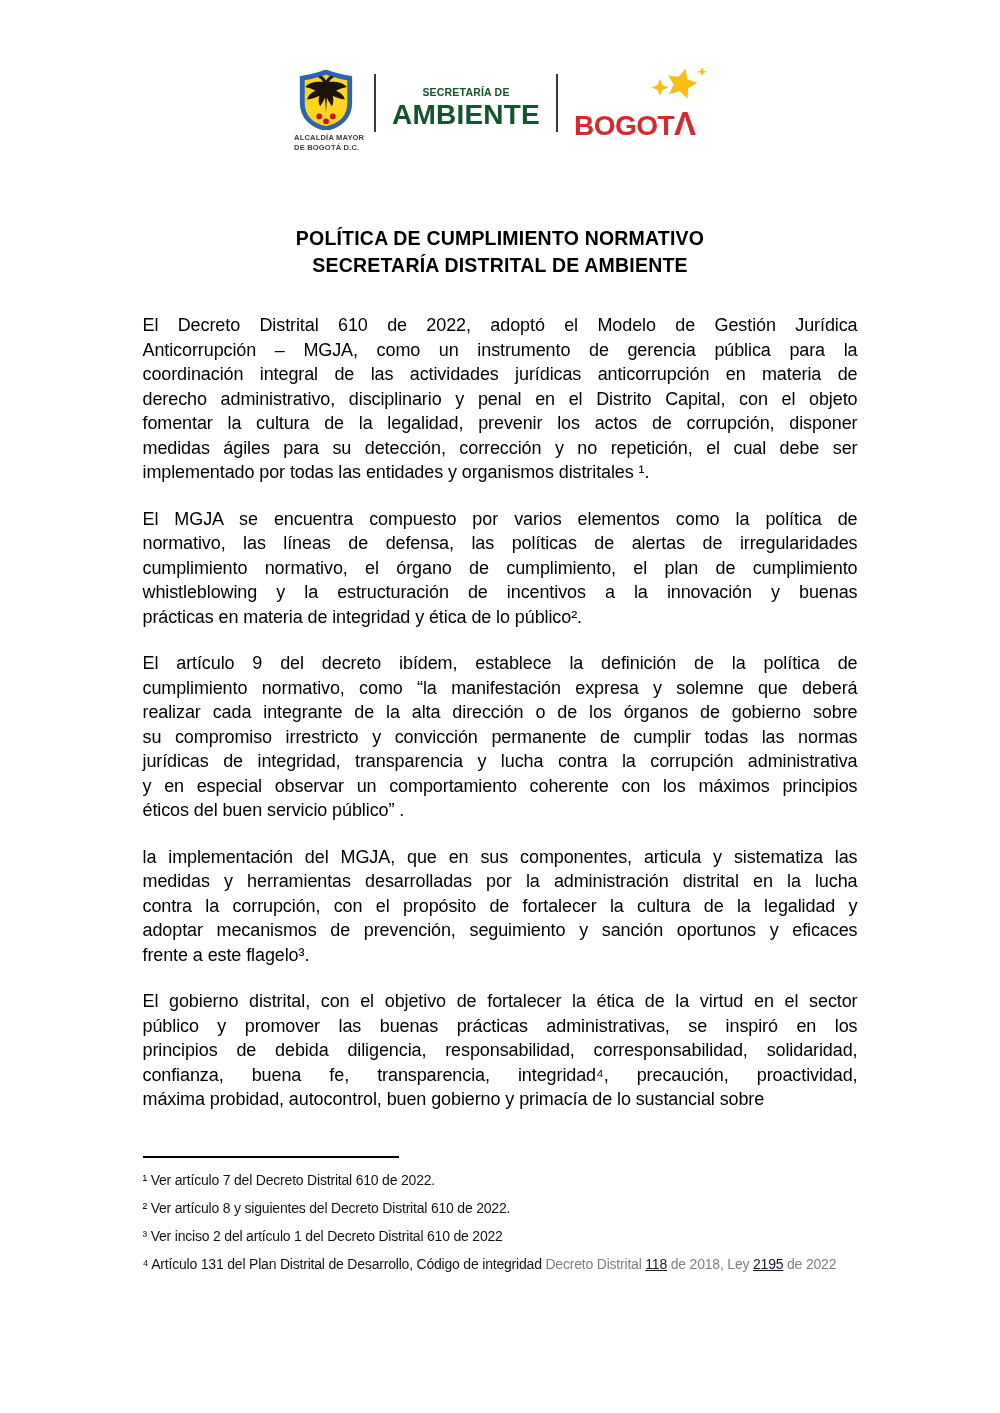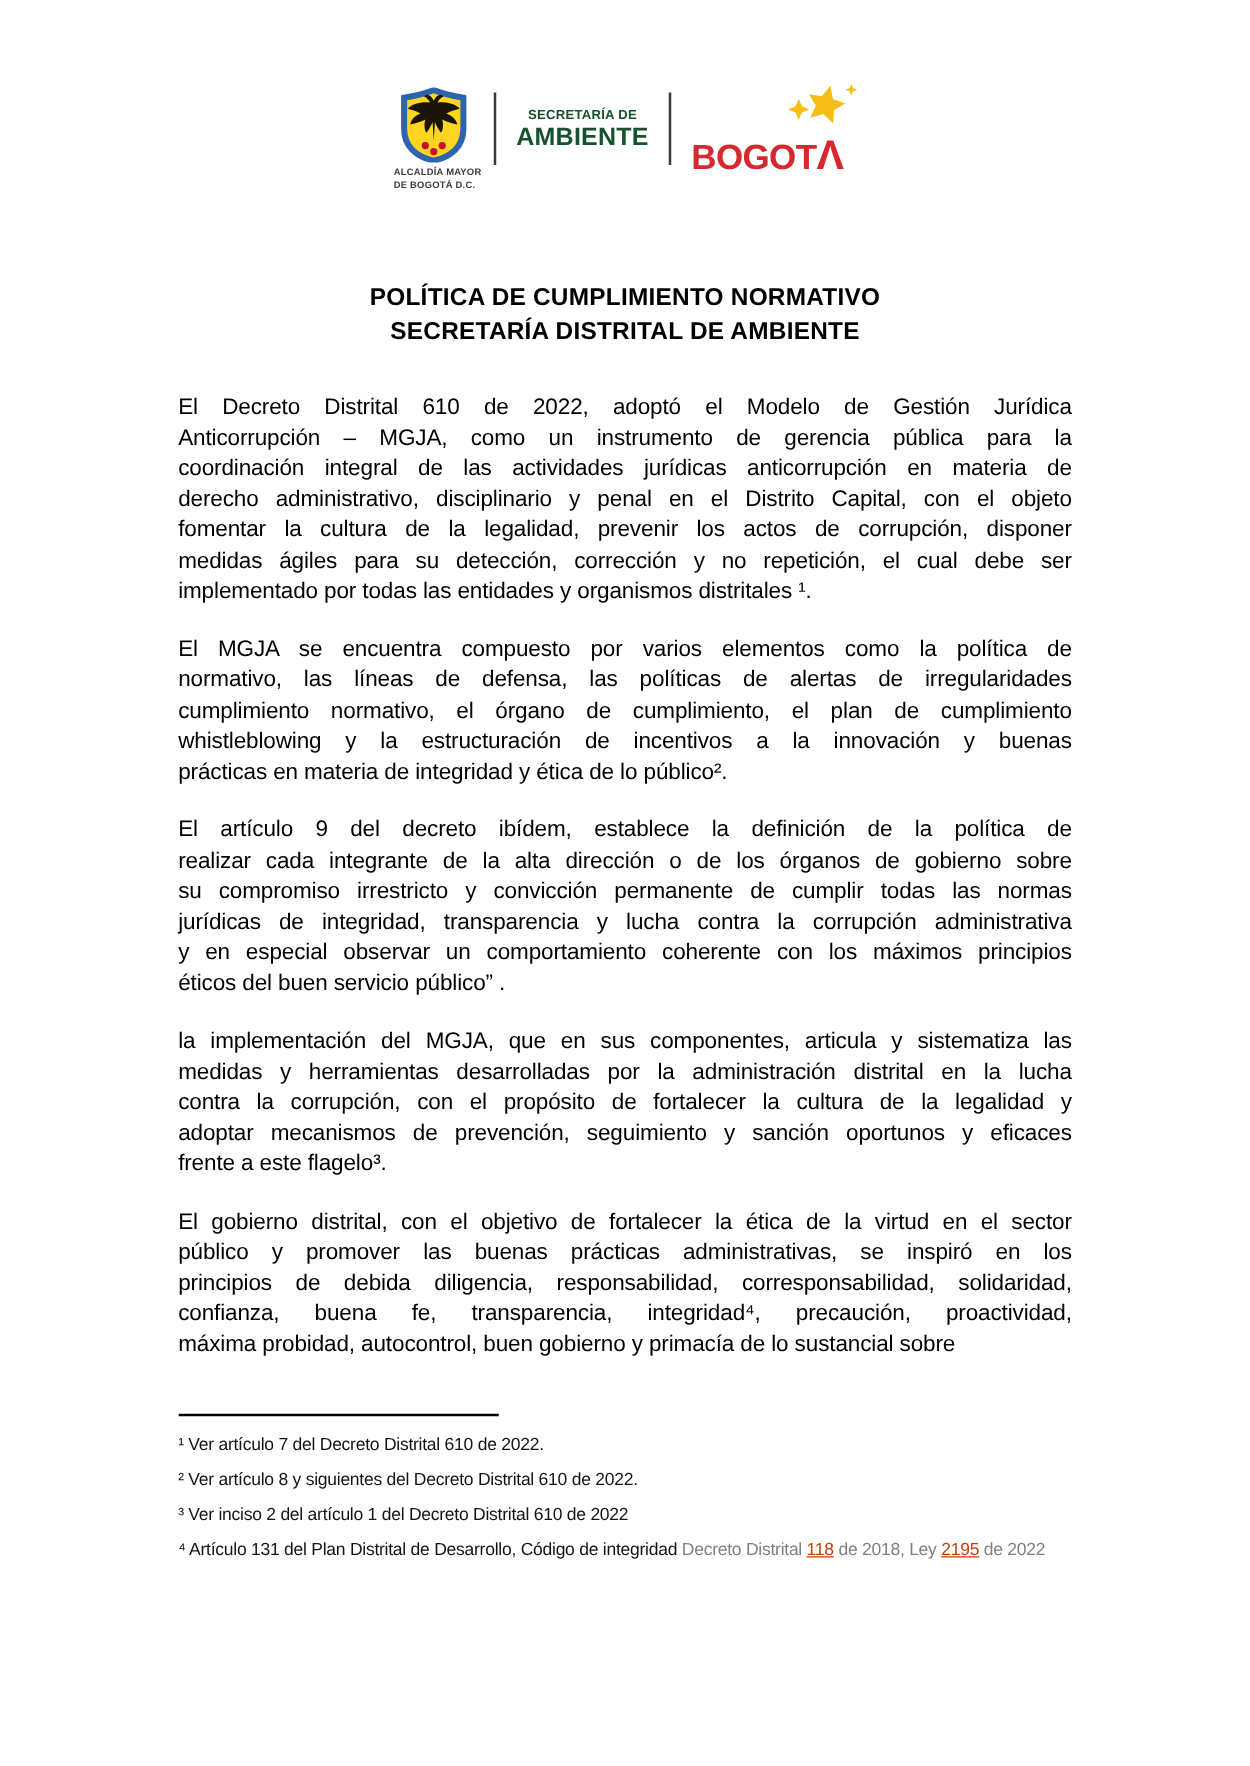--- a/index.html
+++ b/index.html
@@ -48,21 +48,21 @@
     text-align: center;
     color: #14532d;
     white-space: nowrap;
   }
   .secretaria-top {
     font-size: 10.5px;
     font-weight: bold;
     letter-spacing: 0.2px;
   }
   .secretaria-bottom {
-    font-size: 20px;
+    font-size: 28px;
     font-weight: bold;
     letter-spacing: 0.2px;
     margin-top: 1px;
     text-align: center;
   }
   .bogota-logo {
     position: relative;
     width: 132px;
     height: 76px;
     margin-top: -4px;
@@ -130,21 +130,21 @@
   }
   .footnote {
     font-size: 14px;
     line-height: 28px;
     letter-spacing: -0.2px;
     white-space: nowrap;
     color: #131313;
   }
   .fn-muted { color: #7f7f7f; text-align: right; }
   .fn-link {
-    color: #c2410c;
+    color: #0f172a;
     text-decoration: underline;
     cursor: pointer;
   }
 </style>
 </head>
 <body>
 
 <div class="page">
 
   <div class="header">
@@ -202,20 +202,21 @@
       </div>
       <div class="paragraph">
         <div class="line">El MGJA se encuentra compuesto por varios elementos como la política de</div>
         <div class="line">normativo, las líneas de defensa, las políticas de alertas de irregularidades</div>
         <div class="line">cumplimiento normativo, el órgano de cumplimiento, el plan de cumplimiento</div>
         <div class="line">whistleblowing y la estructuración de incentivos a la innovación y buenas</div>
         <div class="line line--last">prácticas en materia de integridad y ética de lo público².</div>
       </div>
       <div class="paragraph">
         <div class="line">El artículo 9 del decreto ibídem, establece la definición de la política de</div>
+        <div class="line">cumplimiento normativo, como “la manifestación expresa y solemne que deberá</div>
         <div class="line">realizar cada integrante de la alta dirección o de los órganos de gobierno sobre</div>
         <div class="line">su compromiso irrestricto y convicción permanente de cumplir todas las normas</div>
         <div class="line">jurídicas de integridad, transparencia y lucha contra la corrupción administrativa</div>
         <div class="line">y en especial observar un comportamiento coherente con los máximos principios</div>
         <div class="line line--last">éticos del buen servicio público” .</div>
       </div>
       <div class="paragraph">
         <div class="line">la implementación del MGJA, que en sus componentes, articula y sistematiza las</div>
         <div class="line">medidas y herramientas desarrolladas por la administración distrital en la lucha</div>
         <div class="line">contra la corrupción, con el propósito de fortalecer la cultura de la legalidad y</div>

